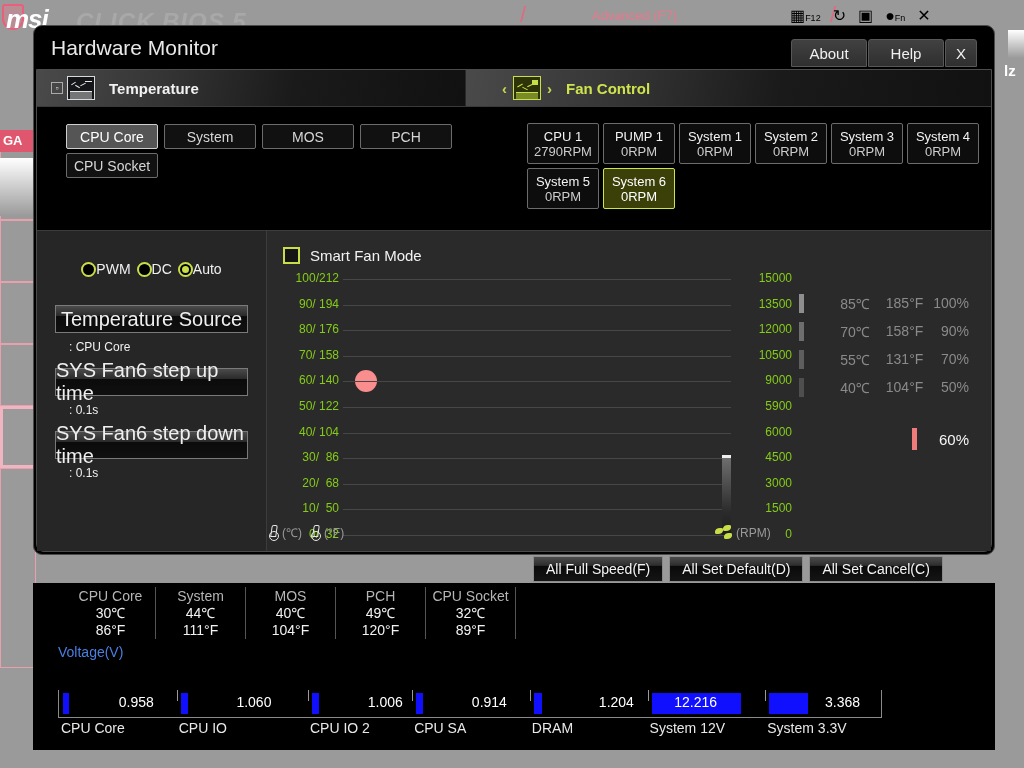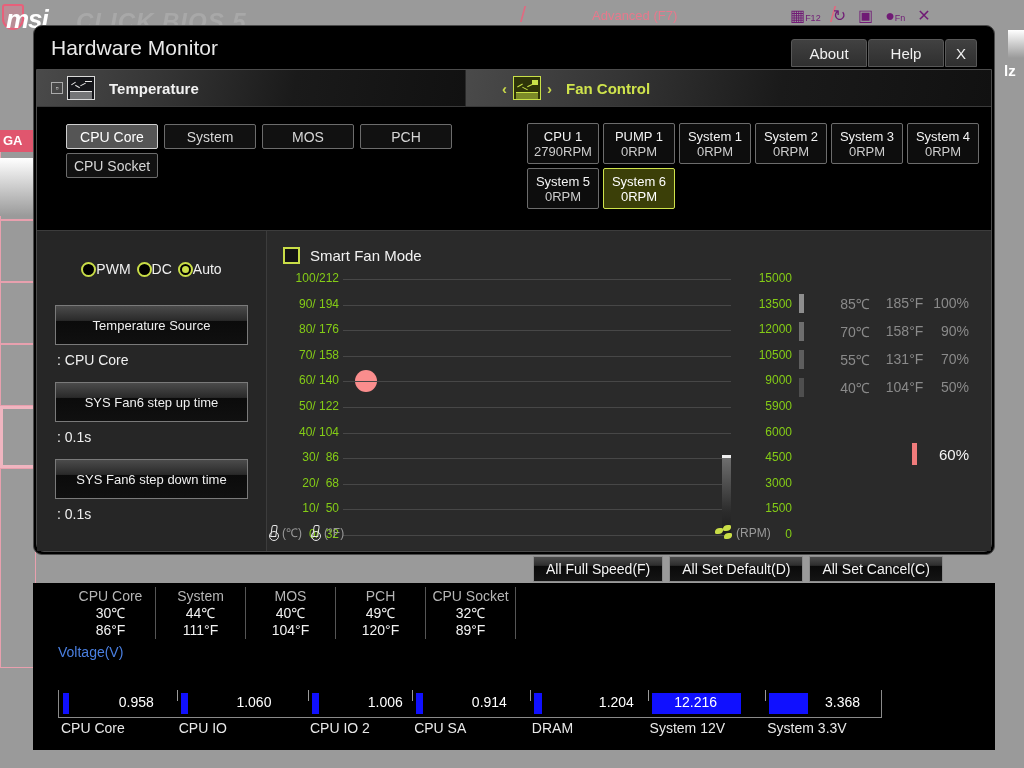--- a/index.html
+++ b/index.html
@@ -30,21 +30,21 @@
     position: absolute; left: 76px; top: 8px;
     font-size: 24px; font-weight: bold; font-style: italic;
     color: #a8a8a8; letter-spacing: 1px;
   }
   .bios-adv {
     position: absolute; left: 592px; top: 8px;
     font-size: 13px; color: #e8788c;
   }
   .bios-slash { position: absolute; font-size: 22px; color: #e06a80; }
   .bios-icon-row { position: absolute; left: 790px; top: 6px; display: flex; gap: 12px; align-items: center; }
-  .bios-icon { color: #701a75; font-size: 16px; }
+  .bios-icon { color: #000000; font-size: 16px; }
   .bios-icon small { font-size: 9px; }
   .bg-left-panel {
     position: absolute; left: 0; width: 36px;
     border: 1px solid #e8a0ae; background: #9a9a9a;
   }
   .bg-ga-tag {
     position: absolute; left: 0px; top: 130px; width: 34px; height: 22px;
     background: #e0566e; color: #fff; font-size: 13px; font-weight: bold;
     padding-left: 3px; line-height: 22px;
   }
@@ -159,27 +159,27 @@
     border: 2px solid #c9dd47; background: #000;
     display: flex; align-items: center; justify-content: center;
   }
   .radio.on .dot::after {
     content: ''; width: 7px; height: 7px; border-radius: 50%; background: #c9dd47;
   }
   .radio span { color: #f0f0f0; font-size: 14px; }
 
   .field-group { margin: 0 18px 14px 18px; }
   .field-btn {
-    height: 40px; width: 100%;
+    height: 28px; width: 100%;
     background: linear-gradient(#4b4b4b 0%, #2a2a2a 38%, #0b0b0b 40%, #101010 100%);
     border: 1px solid #7a7a7a;
-    color: #efefef; font-size: 13px;
+    color: #efefef; font-size: 20px;
     display: flex; align-items: center; justify-content: center;
   }
-  .field-val { color: #f0f0f0; font-size: 14px; margin-top: 7px; margin-left: 2px; }
+  .field-val { color: #f0f0f0; font-size: 12px; margin-top: 7px; margin-left: 14px; }
 
   
   #smart-row { position: absolute; left: 16px; top: 16px; display: flex; align-items: center; gap: 10px; }
   #smart-box { width: 17px; height: 17px; border: 2px solid #c9dd47; background: #141414; }
   #smart-row span { color: #f2f2f2; font-size: 15px; }
 
   
   #chart-area { position: absolute; left: 0; top: 48px; right: 0; bottom: 0; }
   .ylabels { position: absolute; left: 6px; top: 0; width: 66px; }
   .ylabels div, .rpmlabels div {
@@ -480,21 +480,21 @@
               <div class="f">131°F</div>
               <div class="p">70%</div>
             </div>
             <div class="stat-row">
               <div class="stat-bar" style="background: rgb(78, 78, 78);"></div>
               <div class="c">40℃</div>
               <div class="f">104°F</div>
               <div class="p">50%</div>
             </div>
           </div>
-        <div id="cur-row" style="position:absolute; right:22px; top:196px;padding-left:48px;">
+        <div id="cur-row" style="position:absolute; right:22px; top:181px;padding-left:48px;">
           <div class="stat-bar" style="background: rgb(240, 123, 123);"></div>
           <div class="p">60%</div>
         </div>
       </div>
     </div>
   </div>
 </div>
 
 <div id="footer-btns">
     <div class="fbtn2">All Full Speed(F)</div>

